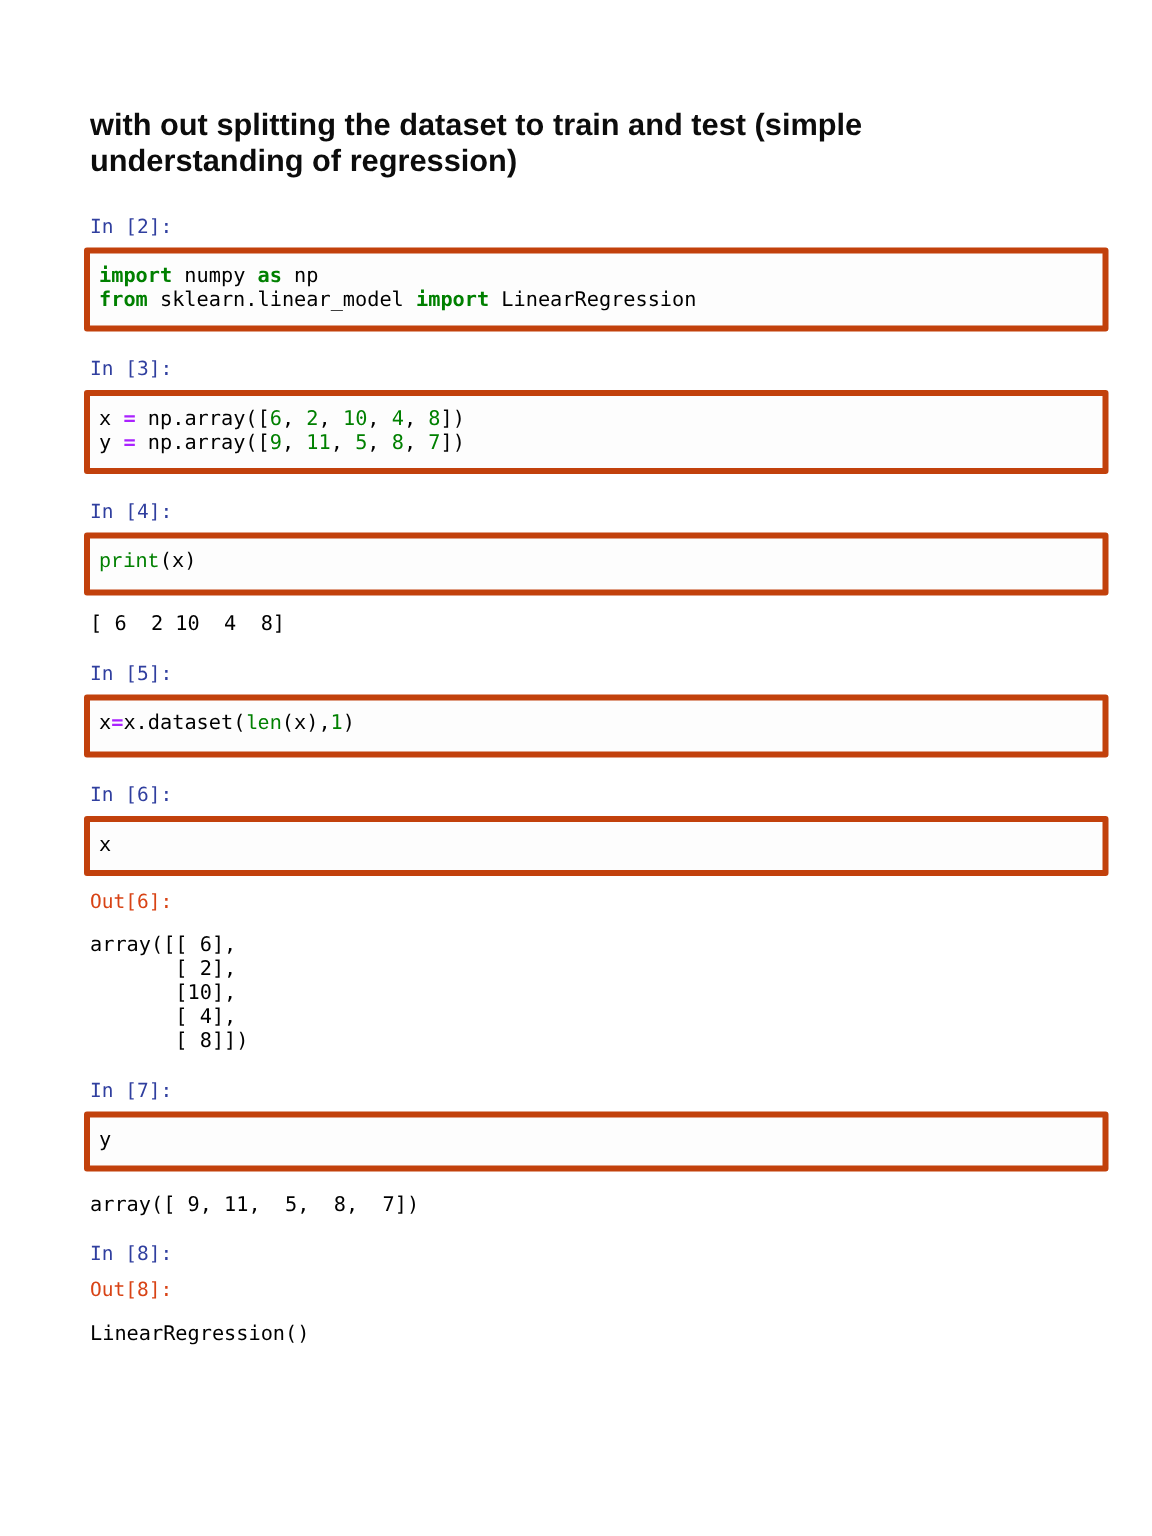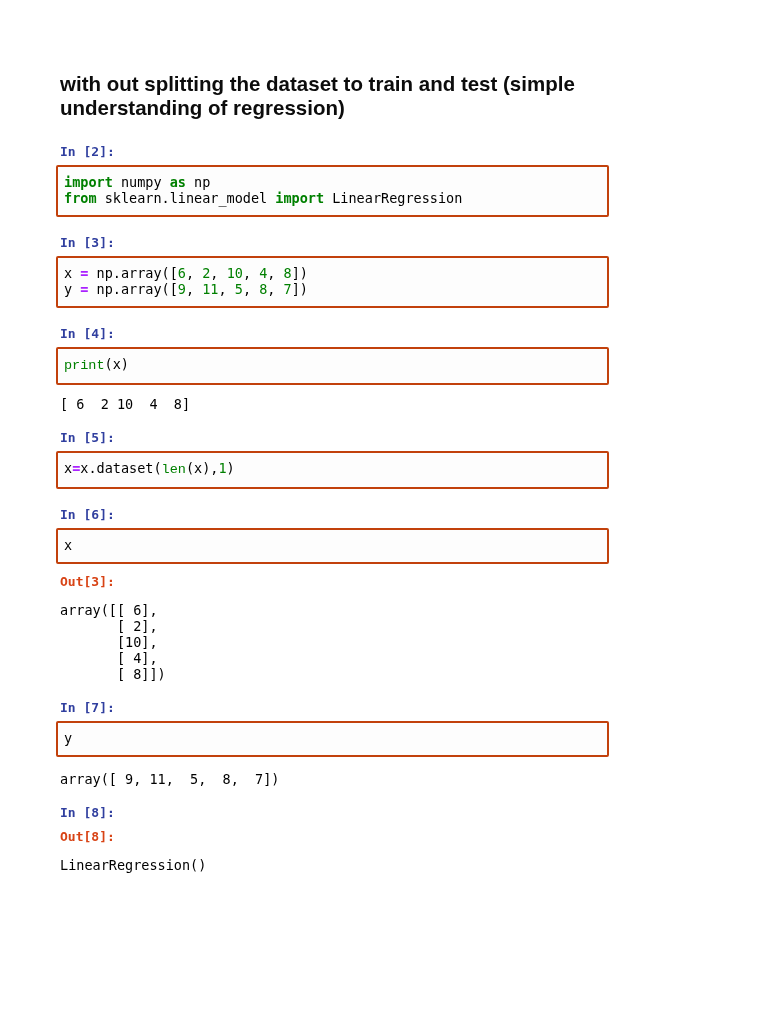--- a/index.html
+++ b/index.html
@@ -12,31 +12,31 @@
   .content { padding: 0 41px 0 56px; }
   h1.page-title {
     margin: 72px 0 25px 4px;
     font: bold 20.5px/24px "Liberation Sans", sans-serif;
     color: #0c0c0c;
   }
   h1.page-title span { display: block; }
   .cell { margin: 0 0 19px 0; }
   .prompt {
     font-family: "DejaVu Sans Mono", monospace;
-    font-size: 13px; line-height: 13px; font-weight: bold;
+    font-size: 13px; line-height: 13px; font-weight: normal;
     margin: 0 0 7px 4px;
   }
   .prompt.in  { color: #303F9F; }
   .prompt.out { color: #D84315; margin-top: 11px; }
   .input-box {
-    border: 2px solid #c2410c;
+    border: 4px solid #c2410c;
     border-radius: 2px;
     background: #fdfdfd;
     padding: 7px 8px 9px 6px;
-    width: 553px;
+    width: 683px;
   }
   pre.code, pre.output-text {
     margin: 0;
     font-family: "DejaVu Sans Mono", monospace;
     font-size: 13.5px; line-height: 16px;
     color: #000;
     white-space: pre;
   }
   pre.output-text { margin: 11px 0 0 4px; }
   pre.output-text.result { margin-top: 14px; }
@@ -79,21 +79,21 @@
         <div class="prompt in">In [5]:</div>
         <div class="input-box">
           <pre class="code"><span>x</span><span class="tok-op">=</span><span>x.dataset(</span><span class="tok-bi">len</span><span>(x),</span><span class="tok-num">1</span><span>)</span></pre>
         </div>
       </div>
       <div class="cell">
         <div class="prompt in">In [6]:</div>
         <div class="input-box">
           <pre class="code"><span>x</span></pre>
         </div>
-        <div class="prompt out">Out[3]:</div>
+        <div class="prompt out">Out[6]:</div>
         <pre class="output-text result">array([[ 6],
        [ 2],
        [10],
        [ 4],
        [ 8]])</pre>
       </div>
       <div class="cell">
         <div class="prompt in">In [7]:</div>
         <div class="input-box">
           <pre class="code"><span>y</span></pre>

